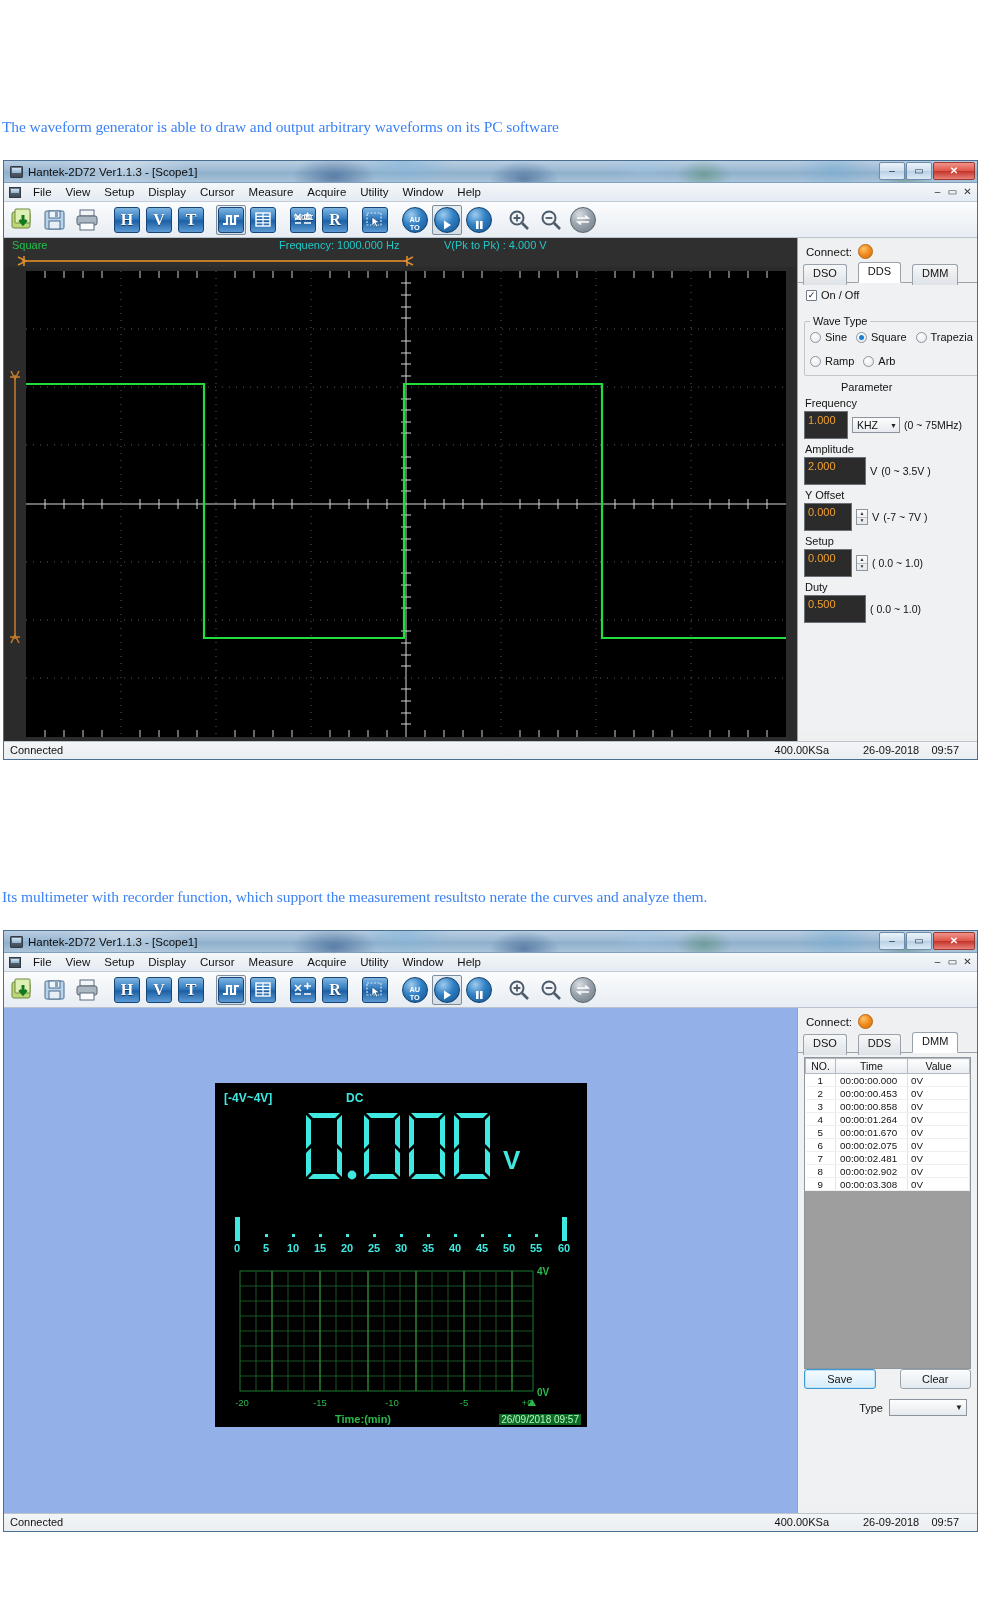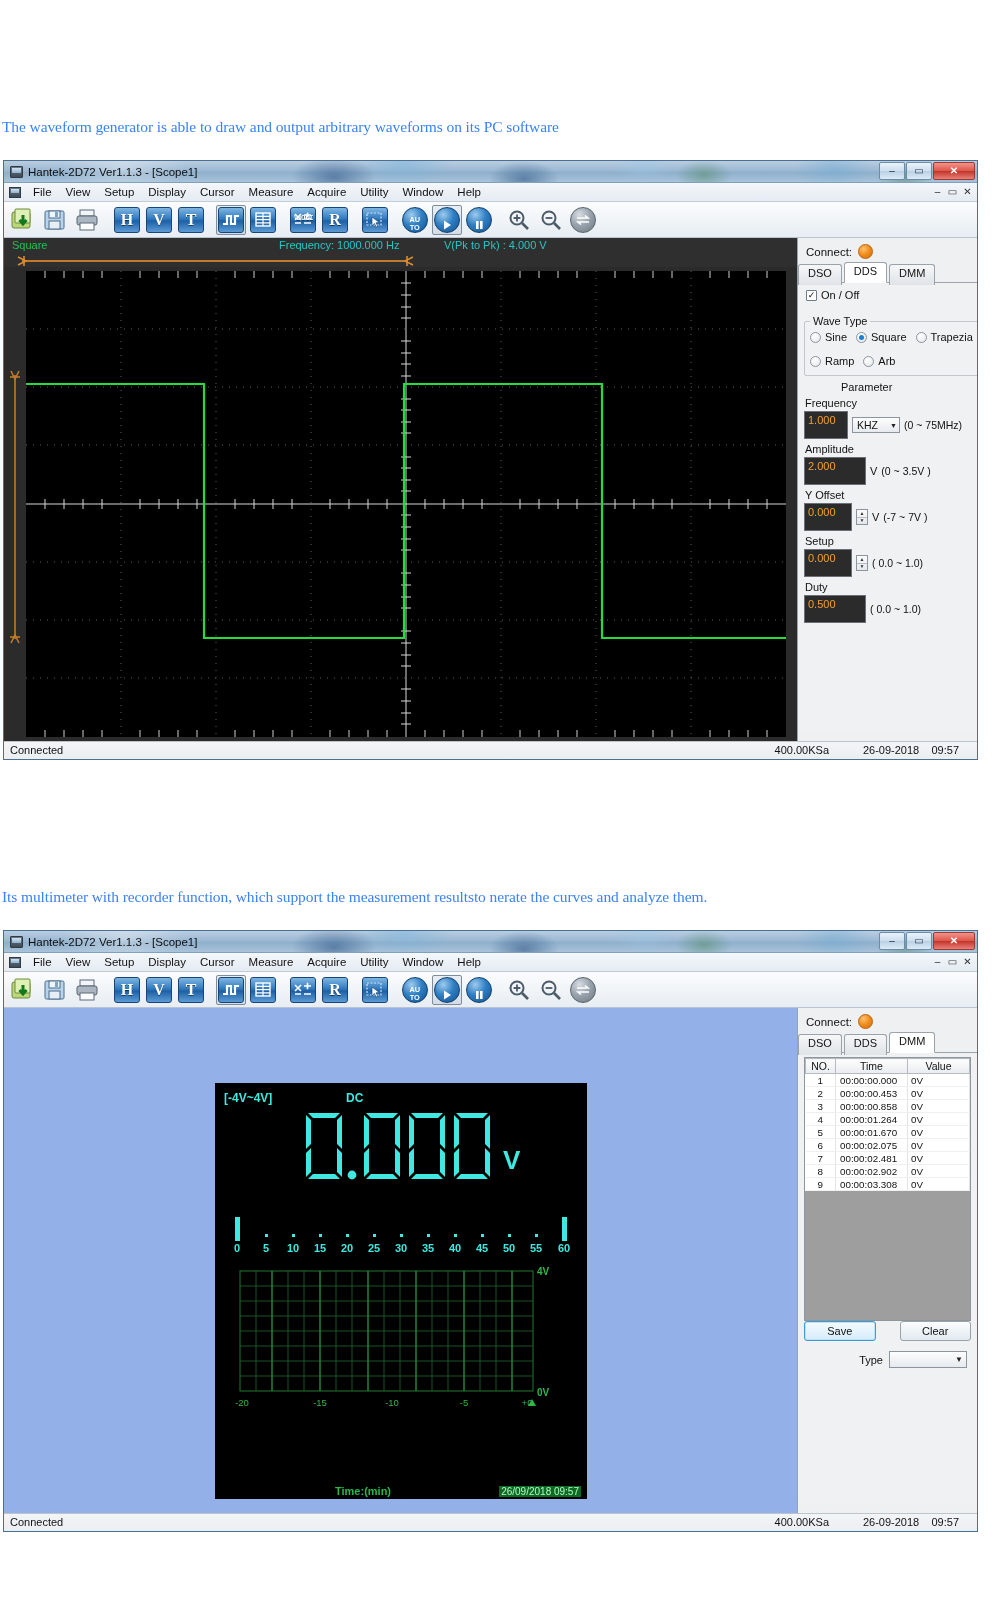--- a/index.html
+++ b/index.html
@@ -183,21 +183,21 @@
     position: relative;
   }
   .connect-row { display:flex; align-items:center; padding: 6px 0 3px 8px; }
   .connect-label { font-size: 11.5px; color:#111; }
   .connect-led {
     width: 15px; height: 15px; border-radius:50%;
     margin-left: 6px;
     background: radial-gradient(circle at 35% 30%, #ffc26a 0%, #f08a1c 50%, #d4700c 100%);
     border: 1px solid #b9630a;
   }
-  .tabs { display:flex; position:relative; z-index:2; }
+  .tabs { display:flex; padding-left: 5px; position:relative; z-index:2;gap:9px; }
   .tab {
     font-size: 11px; color:#111;
     padding: 2px 9px 3px 9px;
     border:1px solid #9aa3ab; border-bottom:none;
     background: linear-gradient(180deg,#f6f7f8,#dfe3e7);
     border-radius: 3px 3px 0 0;
     margin-right: 2px;
     position: relative; top: 2px;
   }
   .tab.active {
@@ -983,21 +983,21 @@
           <svg width="16" height="12" viewBox="0 0 16 12">
               <path d="M2 4 H13 L10 1.5 M14 8 H3 L6 10.5" stroke="#fff" stroke-width="1.6" fill="none"></path>
             </svg>
         </div>
       </div>
     </div>
 
     <div class="content-row">
 
       <div class="dmm-stage" style="width:793px;height:505px;">
-        <div class="dmm-screen" style="left:211px; top:75px; width:372px; height:416px;">
+        <div class="dmm-screen" style="left:211px; top:75px; width:372px; height:344px;">
 
           <div class="dmm-range">[-4V~4V]</div>
           <div class="dmm-mode">DC</div>
 
           <svg class="seven-seg" width="200" height="78" viewBox="0 0 200 78" style="left:88px;top:28px;">
             <g fill="#3fe8e0">
 
               <g transform="translate(0,0)">
                 <polygon points="5,2 37,2 32,7 10,7"></polygon>
                 <polygon points="3,4 8,9 8,33 3,38"></polygon>
@@ -1132,21 +1132,21 @@
           <span class="connect-label">Connect:</span>
           <span class="connect-led"></span>
         </div>
         <div class="tabs">
           <div class="tab">DSO</div>
           <div class="tab">DDS</div>
           <div class="tab active">DMM</div>
         </div>
         <div class="tab-body" style="height:451px;">
 
-          <div class="rec-scroll" style="height:264px;">
+          <div class="rec-scroll" style="height:312px;">
             <div class="rec-inner">
               <table class="rec-table">
                 <colgroup>
                     <col style="width:30px">
                     <col style="width:72px">
                     <col>
                   </colgroup>
                 <thead>
                   <tr>
                     <th>NO.</th>

